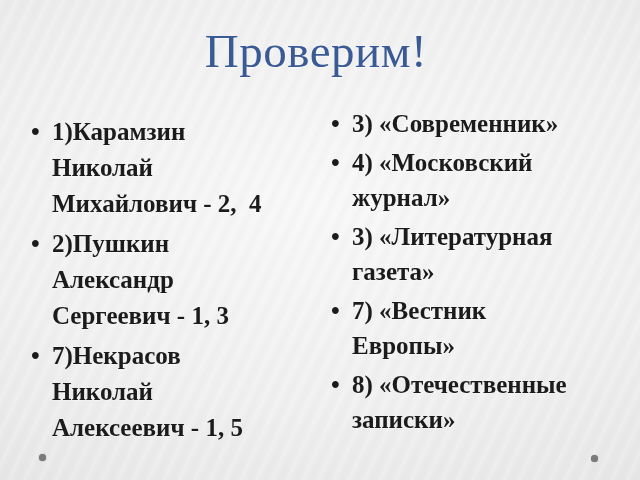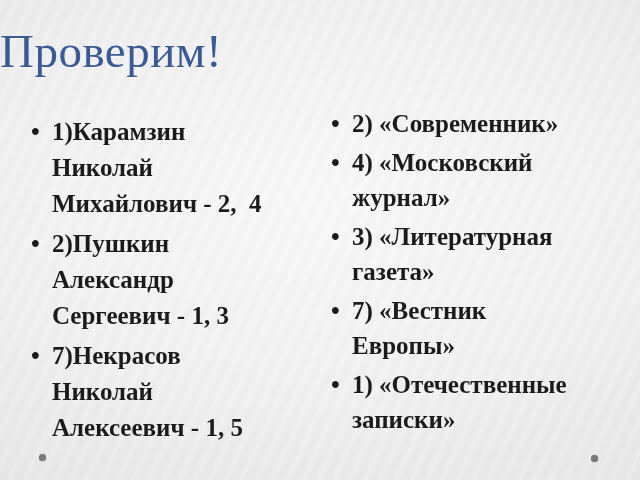--- a/index.html
+++ b/index.html
@@ -28,20 +28,21 @@
     );
     opacity: 0.55;
     pointer-events: none;
   }
   .title {
     position: absolute;
     top: 24px;
     left: 0;
     width: 632px;
     margin: 0;
+    text-align: center;
     font-size: 47px;
     line-height: 1.15;
     font-weight: normal;
     color: #3a5a96;
     text-shadow: 0 1px 0 rgba(255,255,255,0.55);
     letter-spacing: 0.5px;
   }
   .col {
     position: absolute;
     color: #1b1b1b;
@@ -115,39 +116,39 @@
       <span class="bullet">•</span>
       <span class="txt">7)Некрасов
 Николай
 Алексеевич - 1, 5</span>
     </div>
   </div>
 
   <div class="col col-right">
     <div class="item">
       <span class="bullet">•</span>
-      <span class="txt">2) «Современник»</span>
+      <span class="txt">3) «Современник»</span>
     </div>
     <div class="item">
       <span class="bullet">•</span>
       <span class="txt">4) «Московский
 журнал»</span>
     </div>
     <div class="item">
       <span class="bullet">•</span>
       <span class="txt">3) «Литературная
 газета»</span>
     </div>
     <div class="item">
       <span class="bullet">•</span>
       <span class="txt">7) «Вестник
 Европы»</span>
     </div>
     <div class="item">
       <span class="bullet">•</span>
-      <span class="txt">1) «Отечественные
+      <span class="txt">8) «Отечественные
 записки»</span>
     </div>
   </div>
 
   <div class="decor-dot dot-left"></div>
   <div class="decor-dot dot-right"></div>
 </div>
 
 </body></html>

